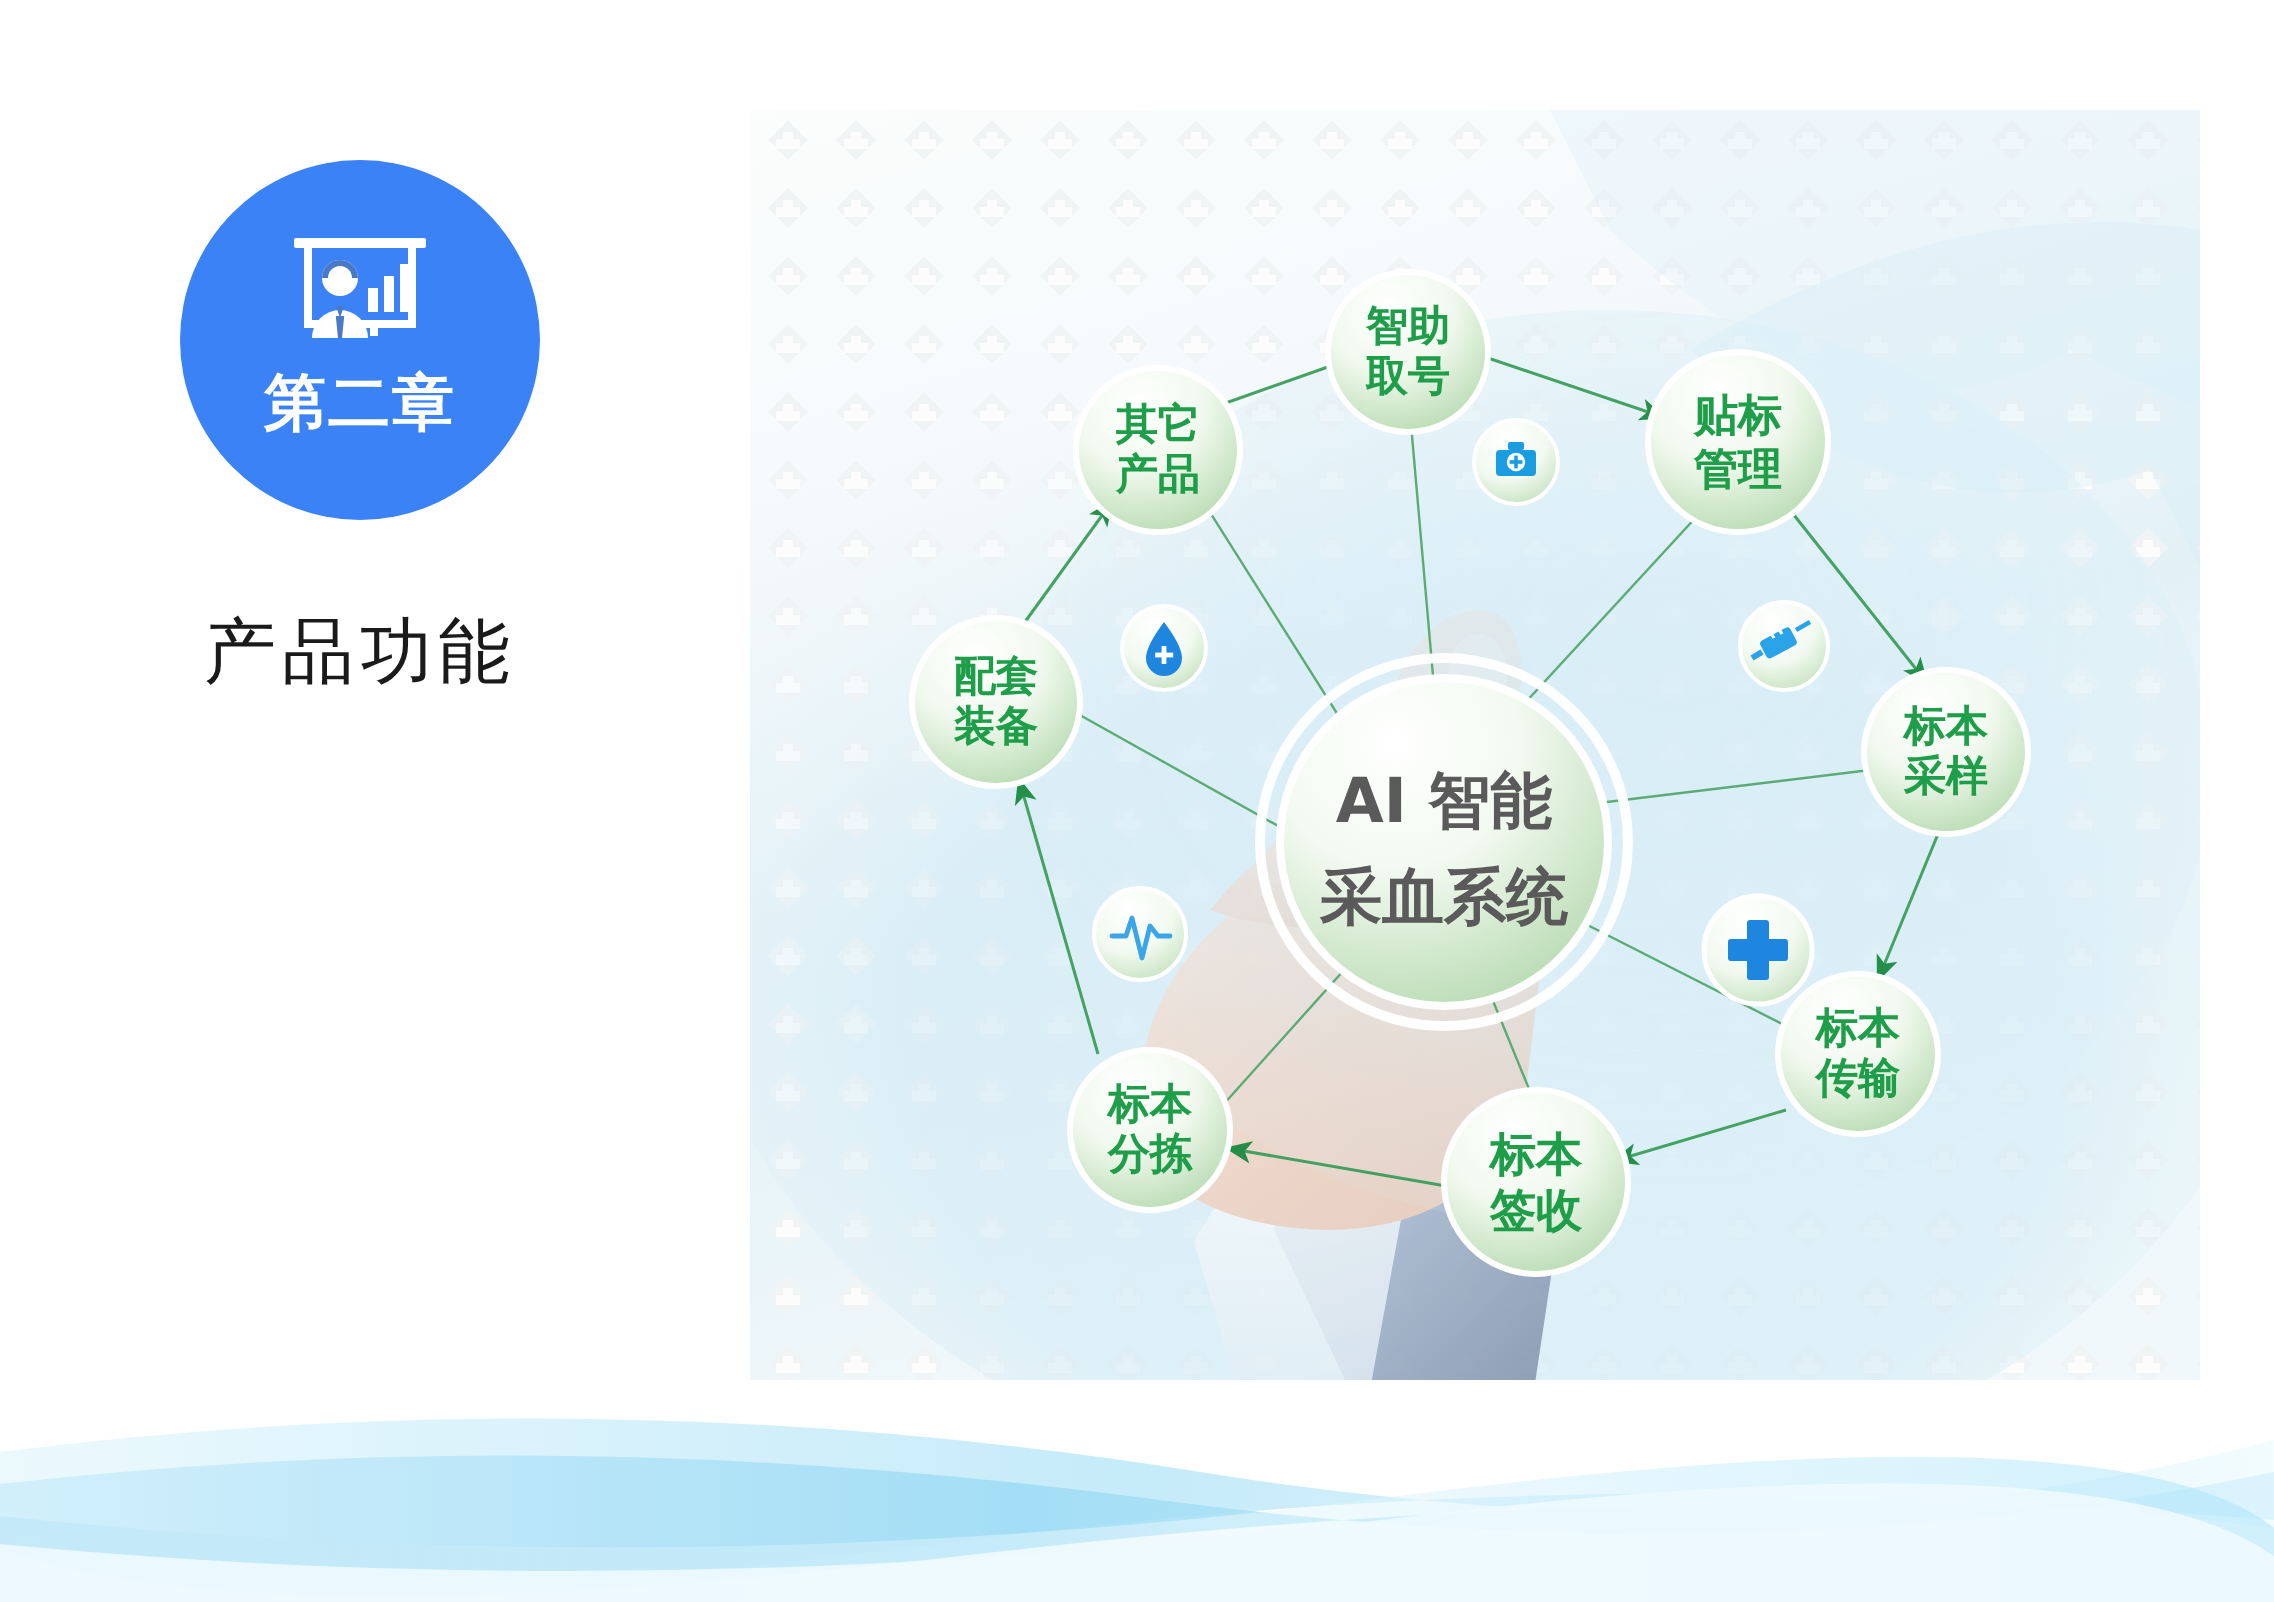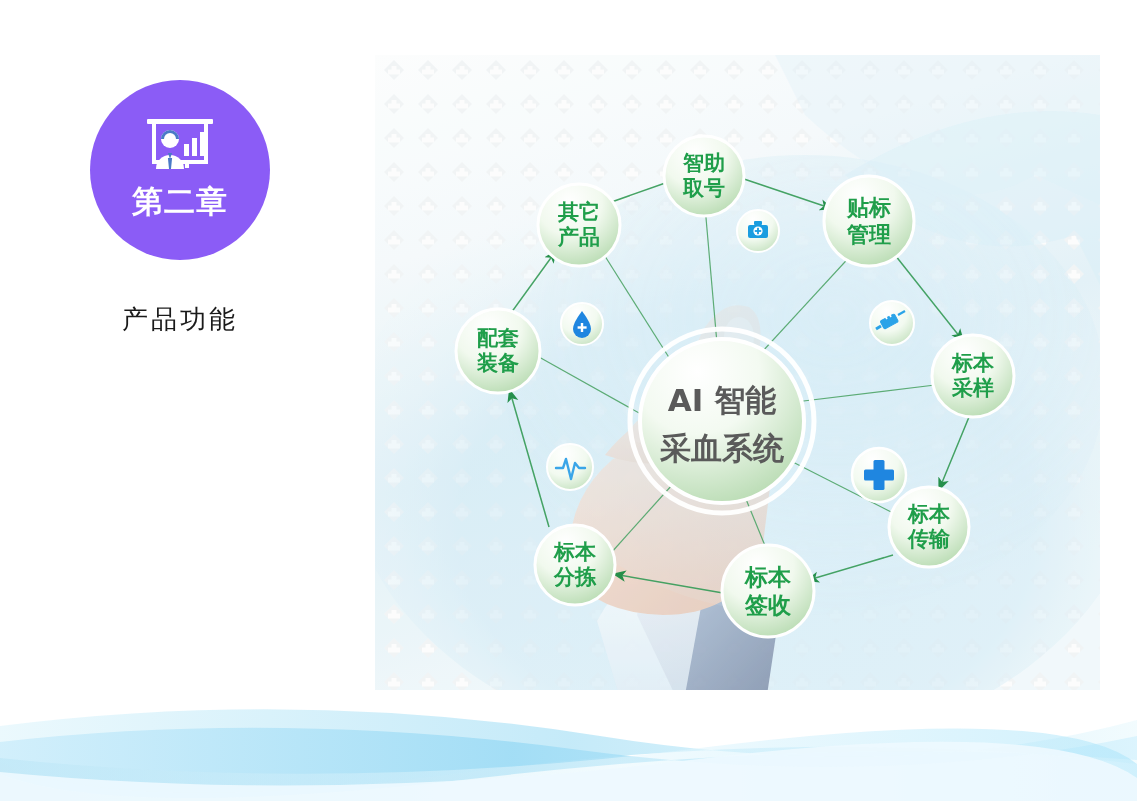--- a/index.html
+++ b/index.html
@@ -12,33 +12,33 @@
   }
   #slide{position:absolute;inset:0;width:1137px;height:801px;overflow:hidden;background:#fff;}
 
   
   #left-col{
     position:absolute;left:0;top:80px;width:360px;height:320px;
     display:flex;flex-direction:column;align-items:center;
   }
   #chapter-badge{
     width:180px;height:180px;border-radius:50%;
-    background:#8b5cf6;
+    background:#3b82f6;
     display:flex;flex-direction:column;align-items:center;justify-content:center;
     box-shadow:0 0 0 0 rgba(0,0,0,0);
   }
   #chapter-icon{display:block;margin-bottom:2px;}
   #chapter-label{
     color:#ffffff;font-size:31px;font-weight:bold;letter-spacing:1px;
     font-family:"DejaVu Sans","Liberation Sans",sans-serif;
     margin-top:4px;
   }
   #section-title{
     margin-top:42px;
-    color:#1a1a1a;font-size:26px;letter-spacing:3px;
+    color:#1a1a1a;font-size:36px;letter-spacing:3px;
     font-family:"DejaVu Serif","Liberation Serif",serif;
   }
 
   
   #diagram-panel{
     position:absolute;left:375px;top:55px;width:725px;height:635px;
     overflow:hidden;
   }
   #panel-bg{position:absolute;inset:0;}
   #panel-photo{position:absolute;inset:0;}

